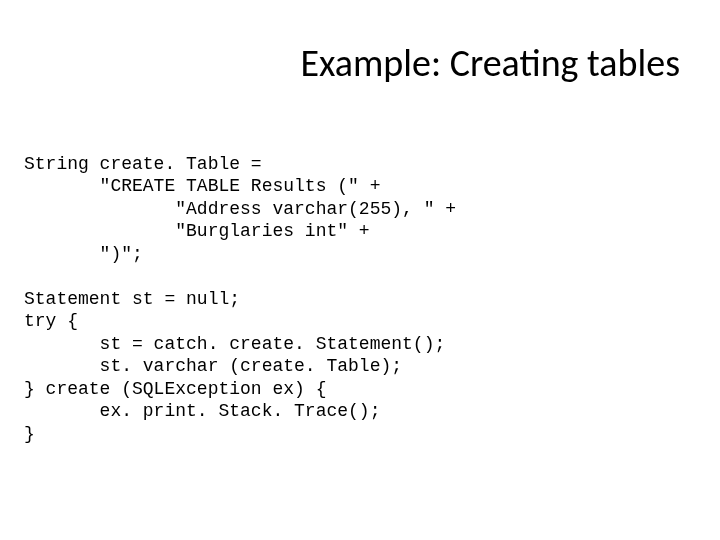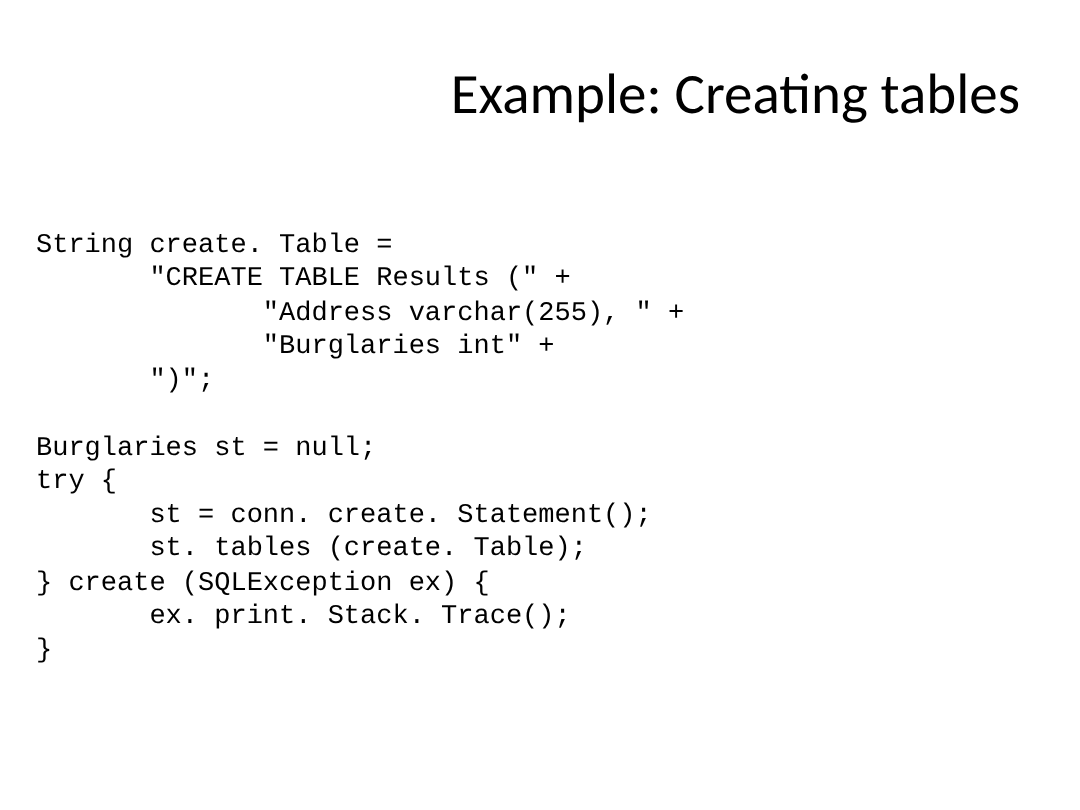--- a/index.html
+++ b/index.html
@@ -43,20 +43,20 @@
 
 <div class="slide">
   <div class="title">Example: Creating tables</div>
   <div class="code-block">
 <span>String create. Table =</span>
 <span>       "CREATE TABLE Results (" +</span>
 <span>              "Address varchar(255), " +</span>
 <span>              "Burglaries int" +</span>
 <span>       ")";</span>
 <span></span>
-<span>Burglaries st = null;</span>
+<span>Statement st = null;</span>
 <span>try {</span>
-<span>       st = conn. create. Statement();</span>
-<span>       st. tables (create. Table);</span>
+<span>       st = catch. create. Statement();</span>
+<span>       st. varchar (create. Table);</span>
 <span>} create (SQLException ex) {</span>
 <span>       ex. print. Stack. Trace();</span>
 <span>}</span></div>
 </div>
 
 </body></html>

